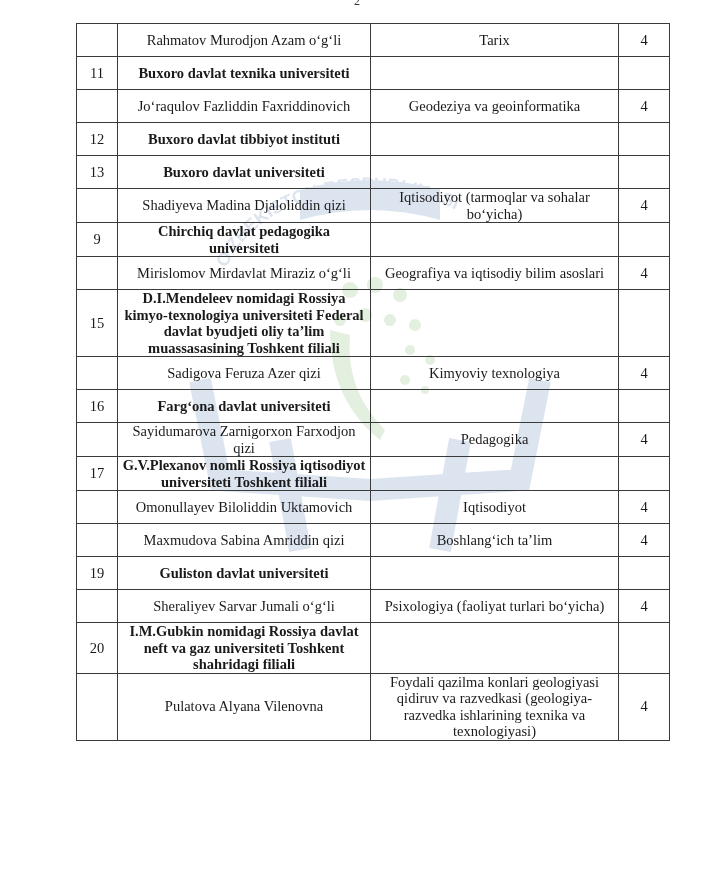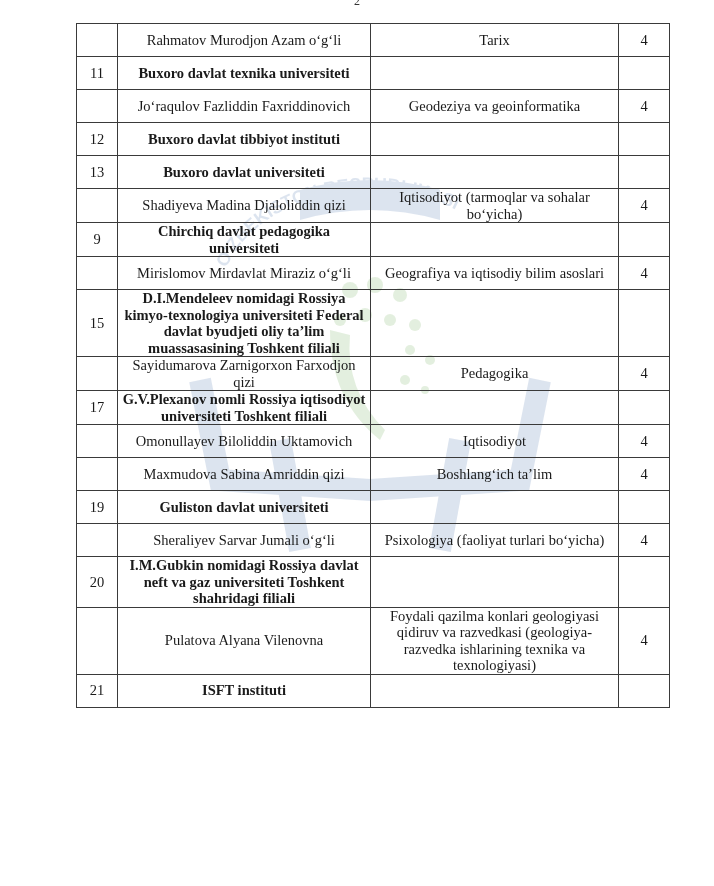--- a/index.html
+++ b/index.html
@@ -111,20 +111,32 @@
         <td>4</td>
       </tr>
       <tr class="h67">
         <td class="num">15</td>
         <td class="bold">D.I.Mendeleev nomidagi Rossiya kimyo-texnologiya universiteti Federal davlat byudjeti oliy ta’lim muassasasining Toshkent filiali</td>
         <td></td>
         <td></td>
       </tr>
       <tr class="h35">
         <td class="num"></td>
+        <td>Sadigova Feruza Azer qizi</td>
+        <td>Kimyoviy texnologiya</td>
+        <td>4</td>
+      </tr>
+      <tr class="h35">
+        <td class="num">16</td>
+        <td class="bold">Farg‘ona davlat universiteti</td>
+        <td></td>
+        <td></td>
+      </tr>
+      <tr class="h35">
+        <td class="num"></td>
         <td>Sayidumarova Zarnigorxon Farxodjon qizi</td>
         <td>Pedagogika</td>
         <td>4</td>
       </tr>
       <tr class="h35">
         <td class="num">17</td>
         <td class="bold">G.V.Plexanov nomli Rossiya iqtisodiyot universiteti Toshkent filiali</td>
         <td></td>
         <td></td>
       </tr>
@@ -157,20 +169,14 @@
         <td class="bold">I.M.Gubkin nomidagi Rossiya davlat neft va gaz universiteti Toshkent shahridagi filiali</td>
         <td></td>
         <td></td>
       </tr>
       <tr class="h67">
         <td class="num"></td>
         <td>Pulatova Alyana Vilenovna</td>
         <td>Foydali qazilma konlari geologiyasi qidiruv va razvedkasi (geologiya-razvedka ishlarining texnika va texnologiyasi)</td>
         <td>4</td>
       </tr>
-      <tr class="h35">
-        <td class="num">21</td>
-        <td class="bold">ISFT instituti</td>
-        <td></td>
-        <td></td>
-      </tr>
     </tbody>
 </table>
 
 </body></html>

